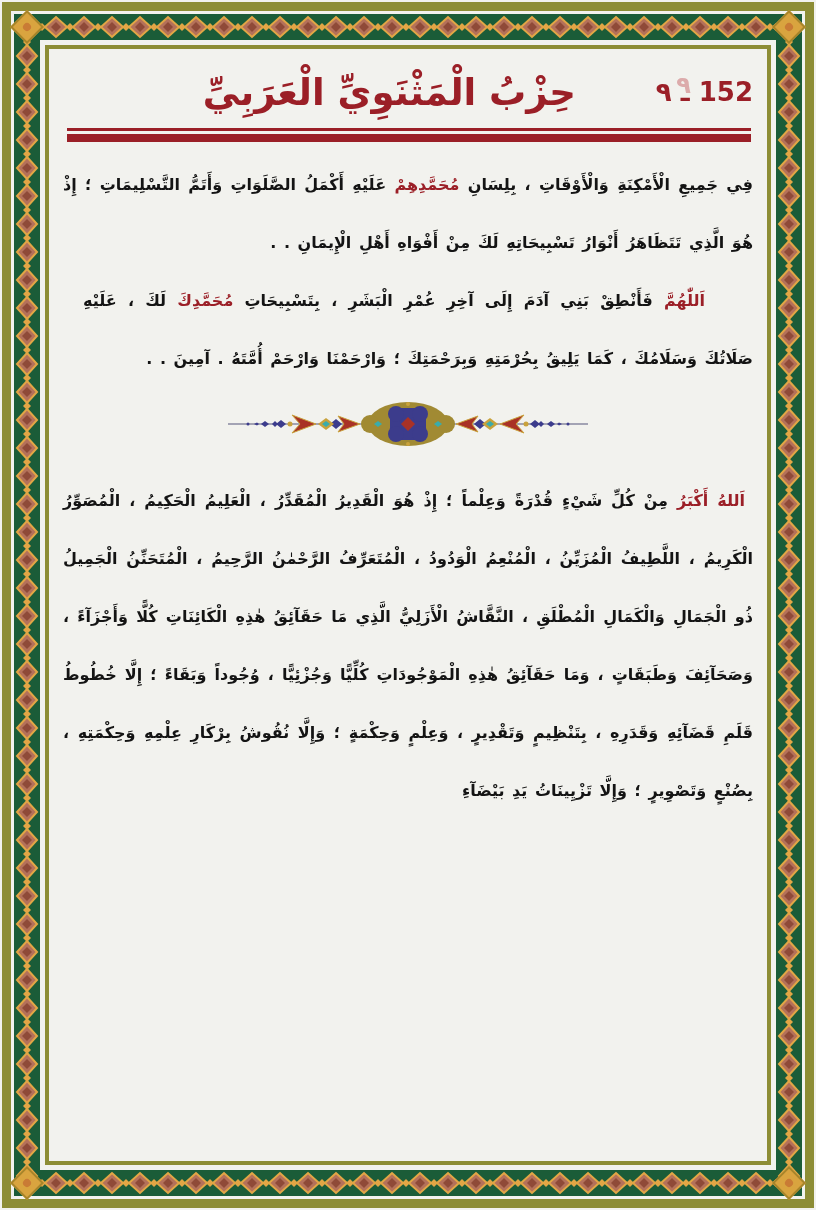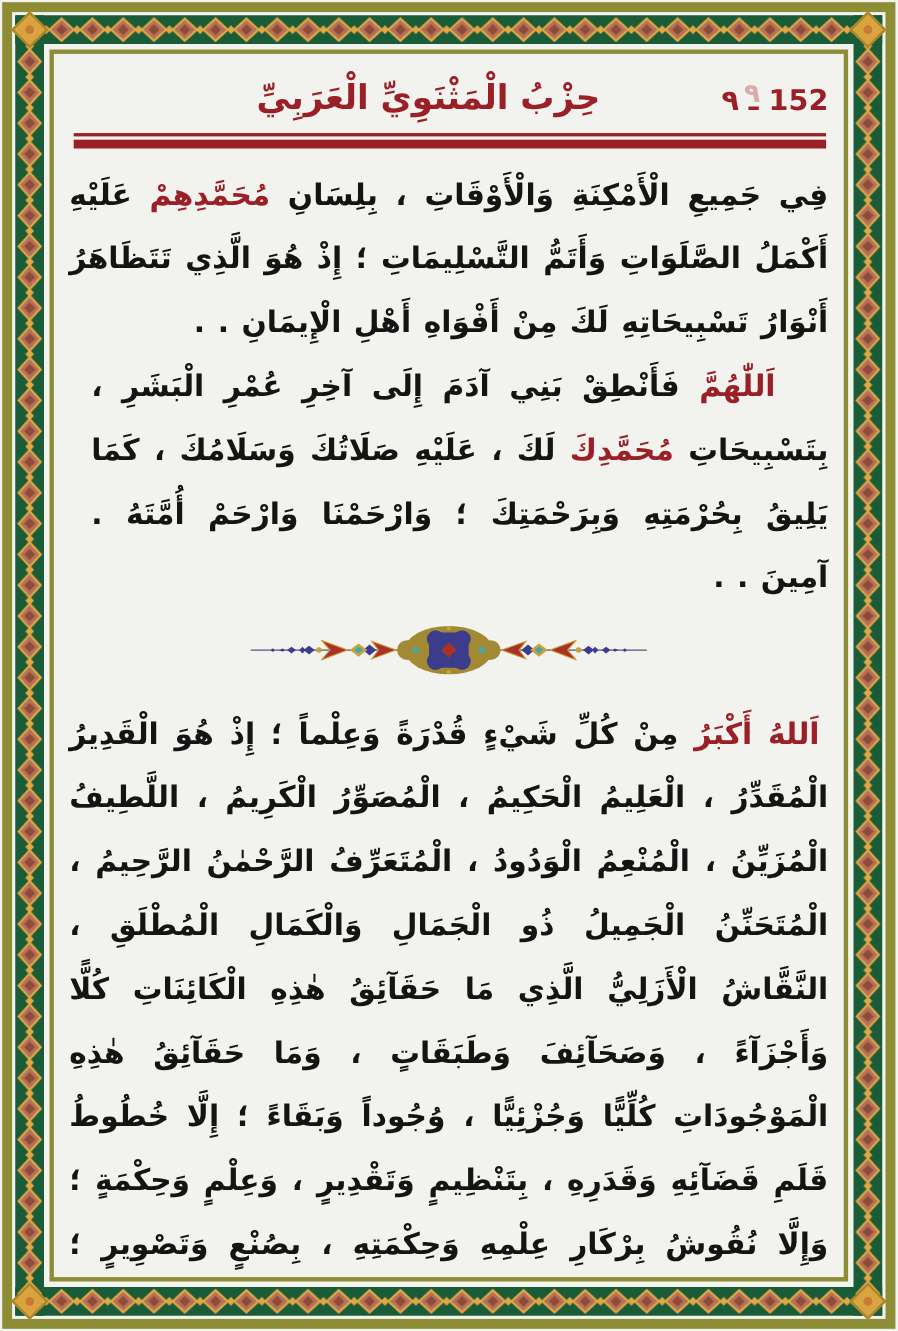--- a/index.html
+++ b/index.html
@@ -25,29 +25,29 @@
   .corner{position:absolute;width:20px;height:20px;background:#D9A43F;border:2px solid #A8852A;transform:rotate(45deg);}
   .corner i{display:block;width:8px;height:8px;margin:6px;border-radius:50%;background:#C97B35;}
   .corner.tl{top:15px;left:15px;} .corner.tr{top:15px;right:15px;}
   .corner.bl{bottom:15px;left:15px;} .corner.br{bottom:15px;right:15px;}
 
   
   .content{position:absolute;inset:49px;padding:10px 14px 0 14px;direction:rtl;overflow:hidden;}
   .header{display:flex;align-items:flex-start;direction:rtl;margin-top:12px;}
   .page-num{position:relative;font-weight:bold;font-size:26px;color:var(--accent);letter-spacing:2px;white-space:nowrap;padding-top:6px;}
   .ghost-nine{position:absolute;right:62px;top:0px;color:#DCABAB;font-size:24px;}
-  .title{flex:1;text-align:center;font-weight:bold;font-size:31px;color:var(--accent);padding-left:60px;}
+  .title{flex:1;text-align:center;font-weight:bold;font-size:37px;color:var(--accent);padding-left:60px;}
   .rule{margin:14px 2px 0 4px;}
   .rule .thin{height:3px;background:var(--accent);}
   .rule .thick{height:8px;background:var(--accent);margin-top:3px;}
 
   .body-text{margin-top:14px;}
   .body-text p{
     margin:0;
-    font-size:27px;
+    font-size:16px;
     font-weight:bold;
     line-height:58px;
     color:var(--ink);
     text-align:justify;
     word-spacing:2px;
   }
   .seg-accent{color:var(--accent);}
   .seg-ink{color:var(--ink);}
 
   .divider-wrap{text-align:center;margin:6px 0 4px 0;}

